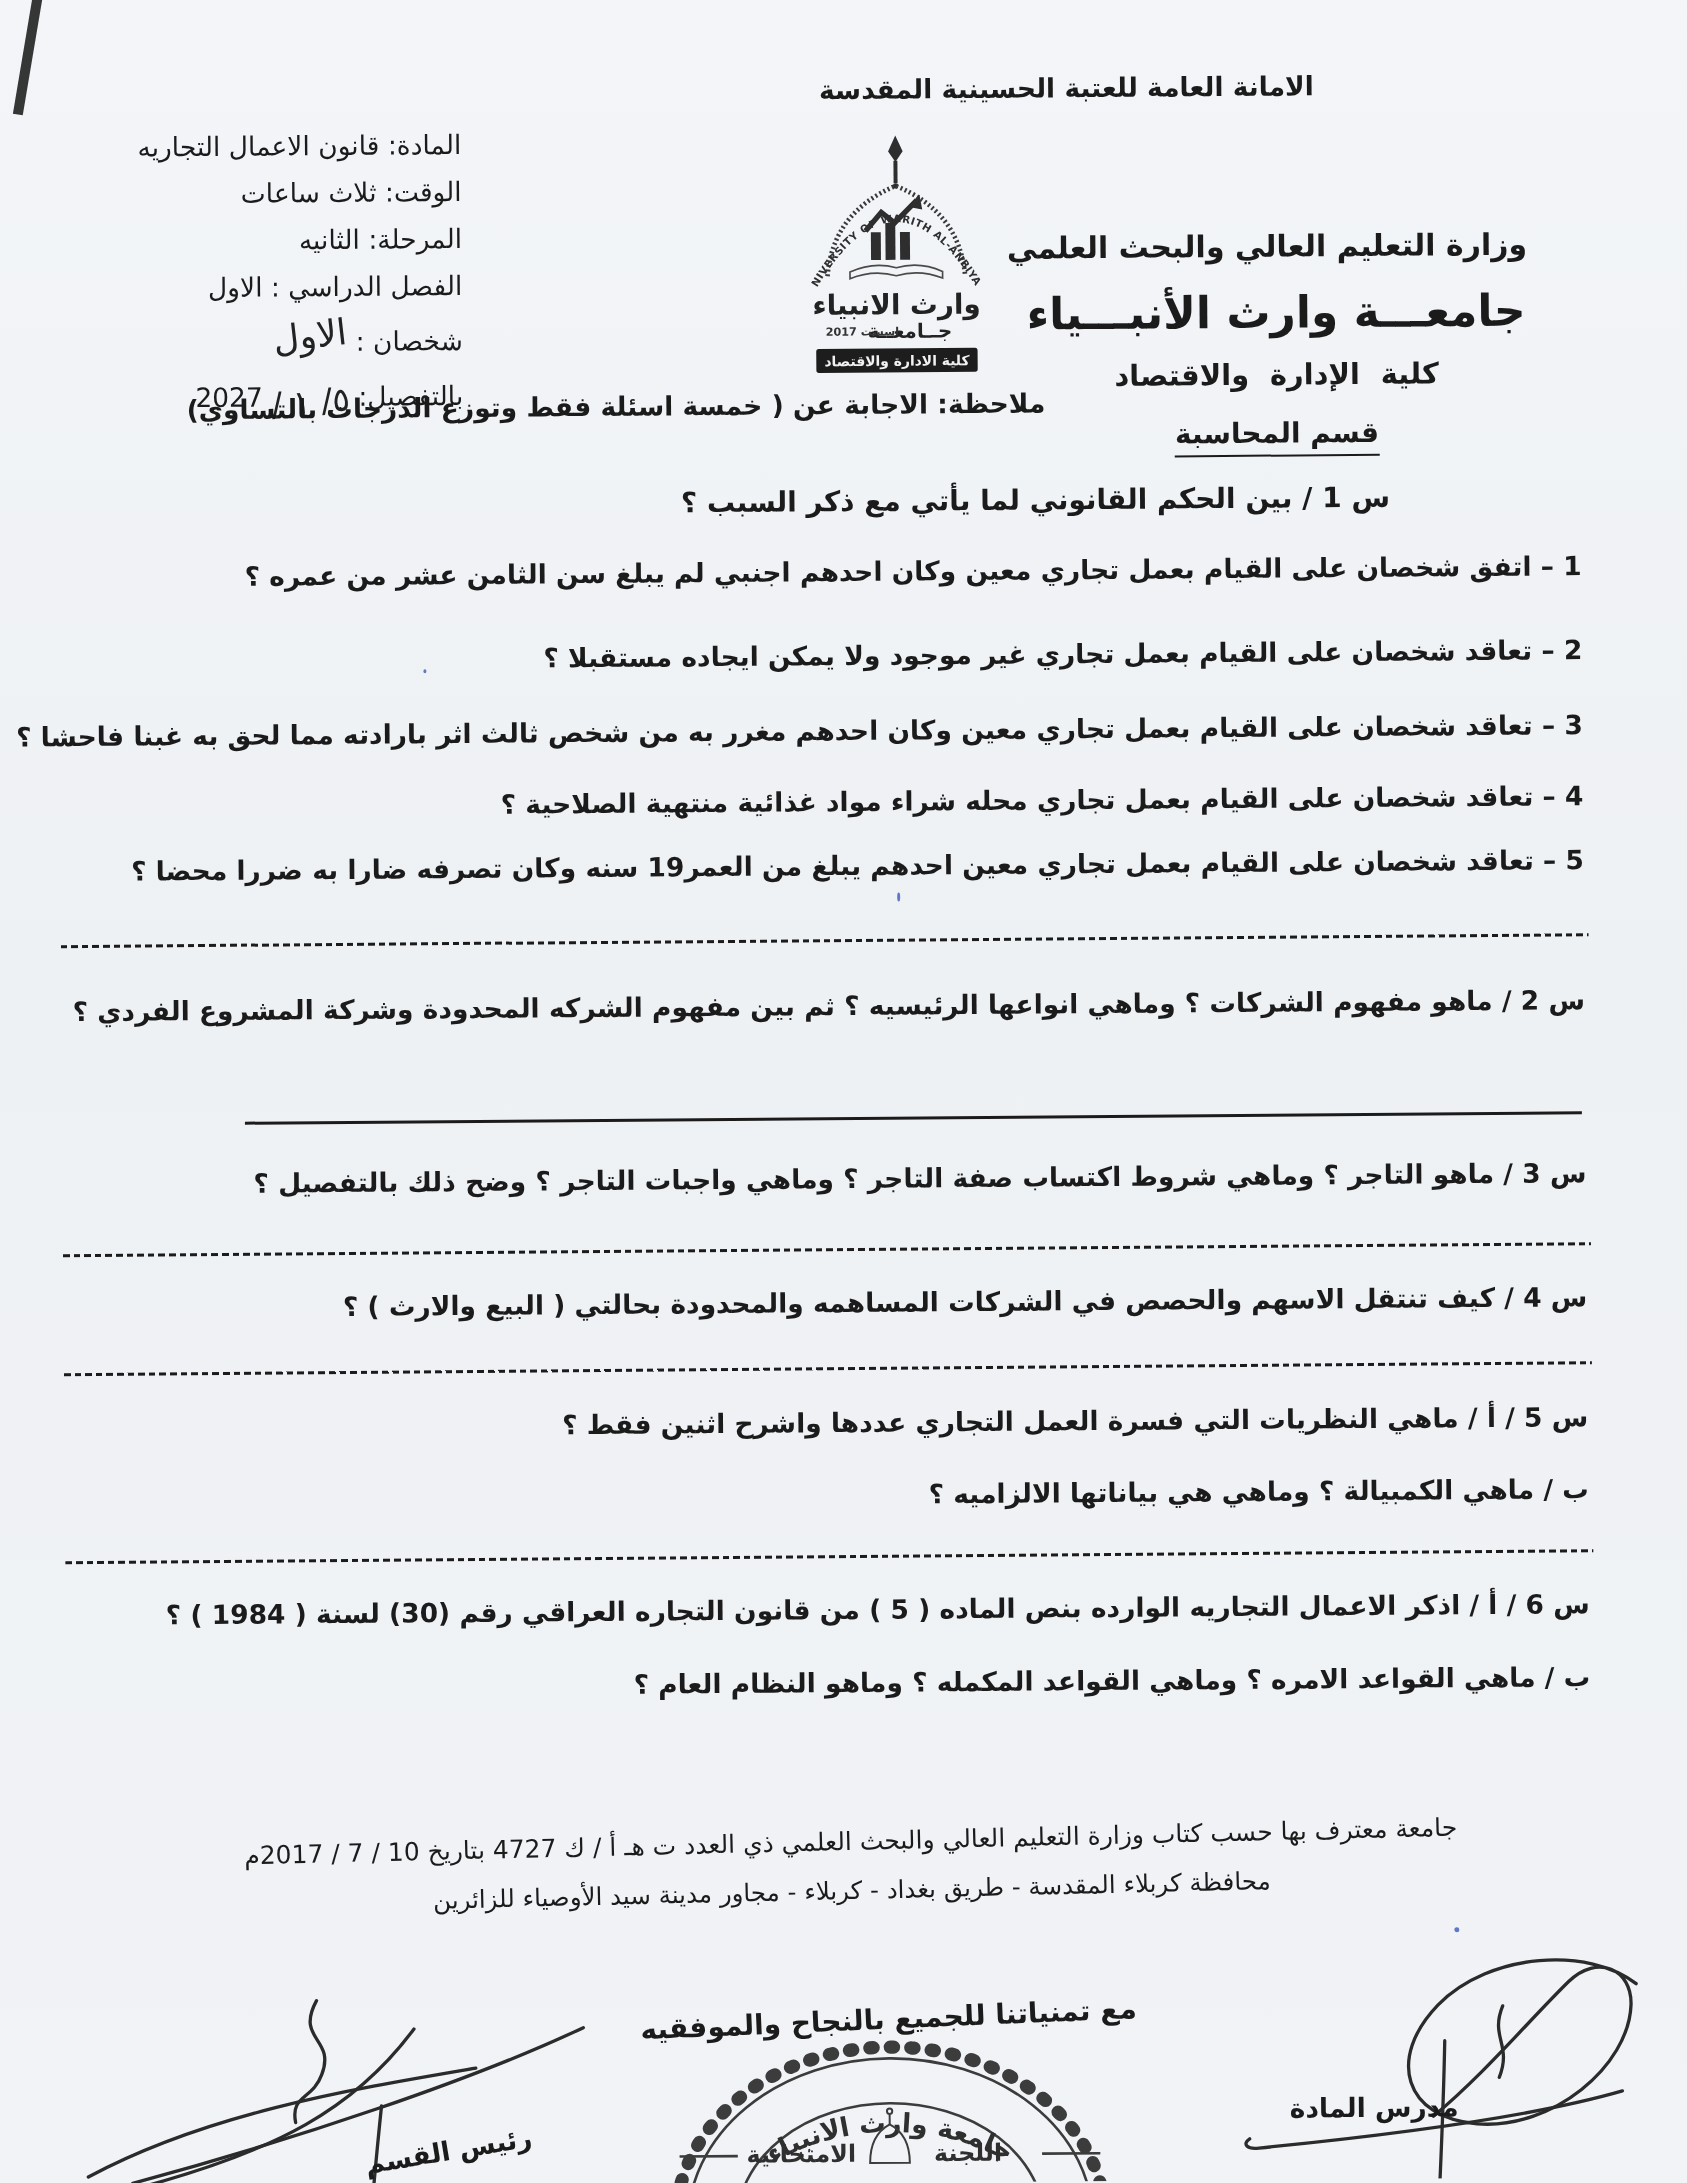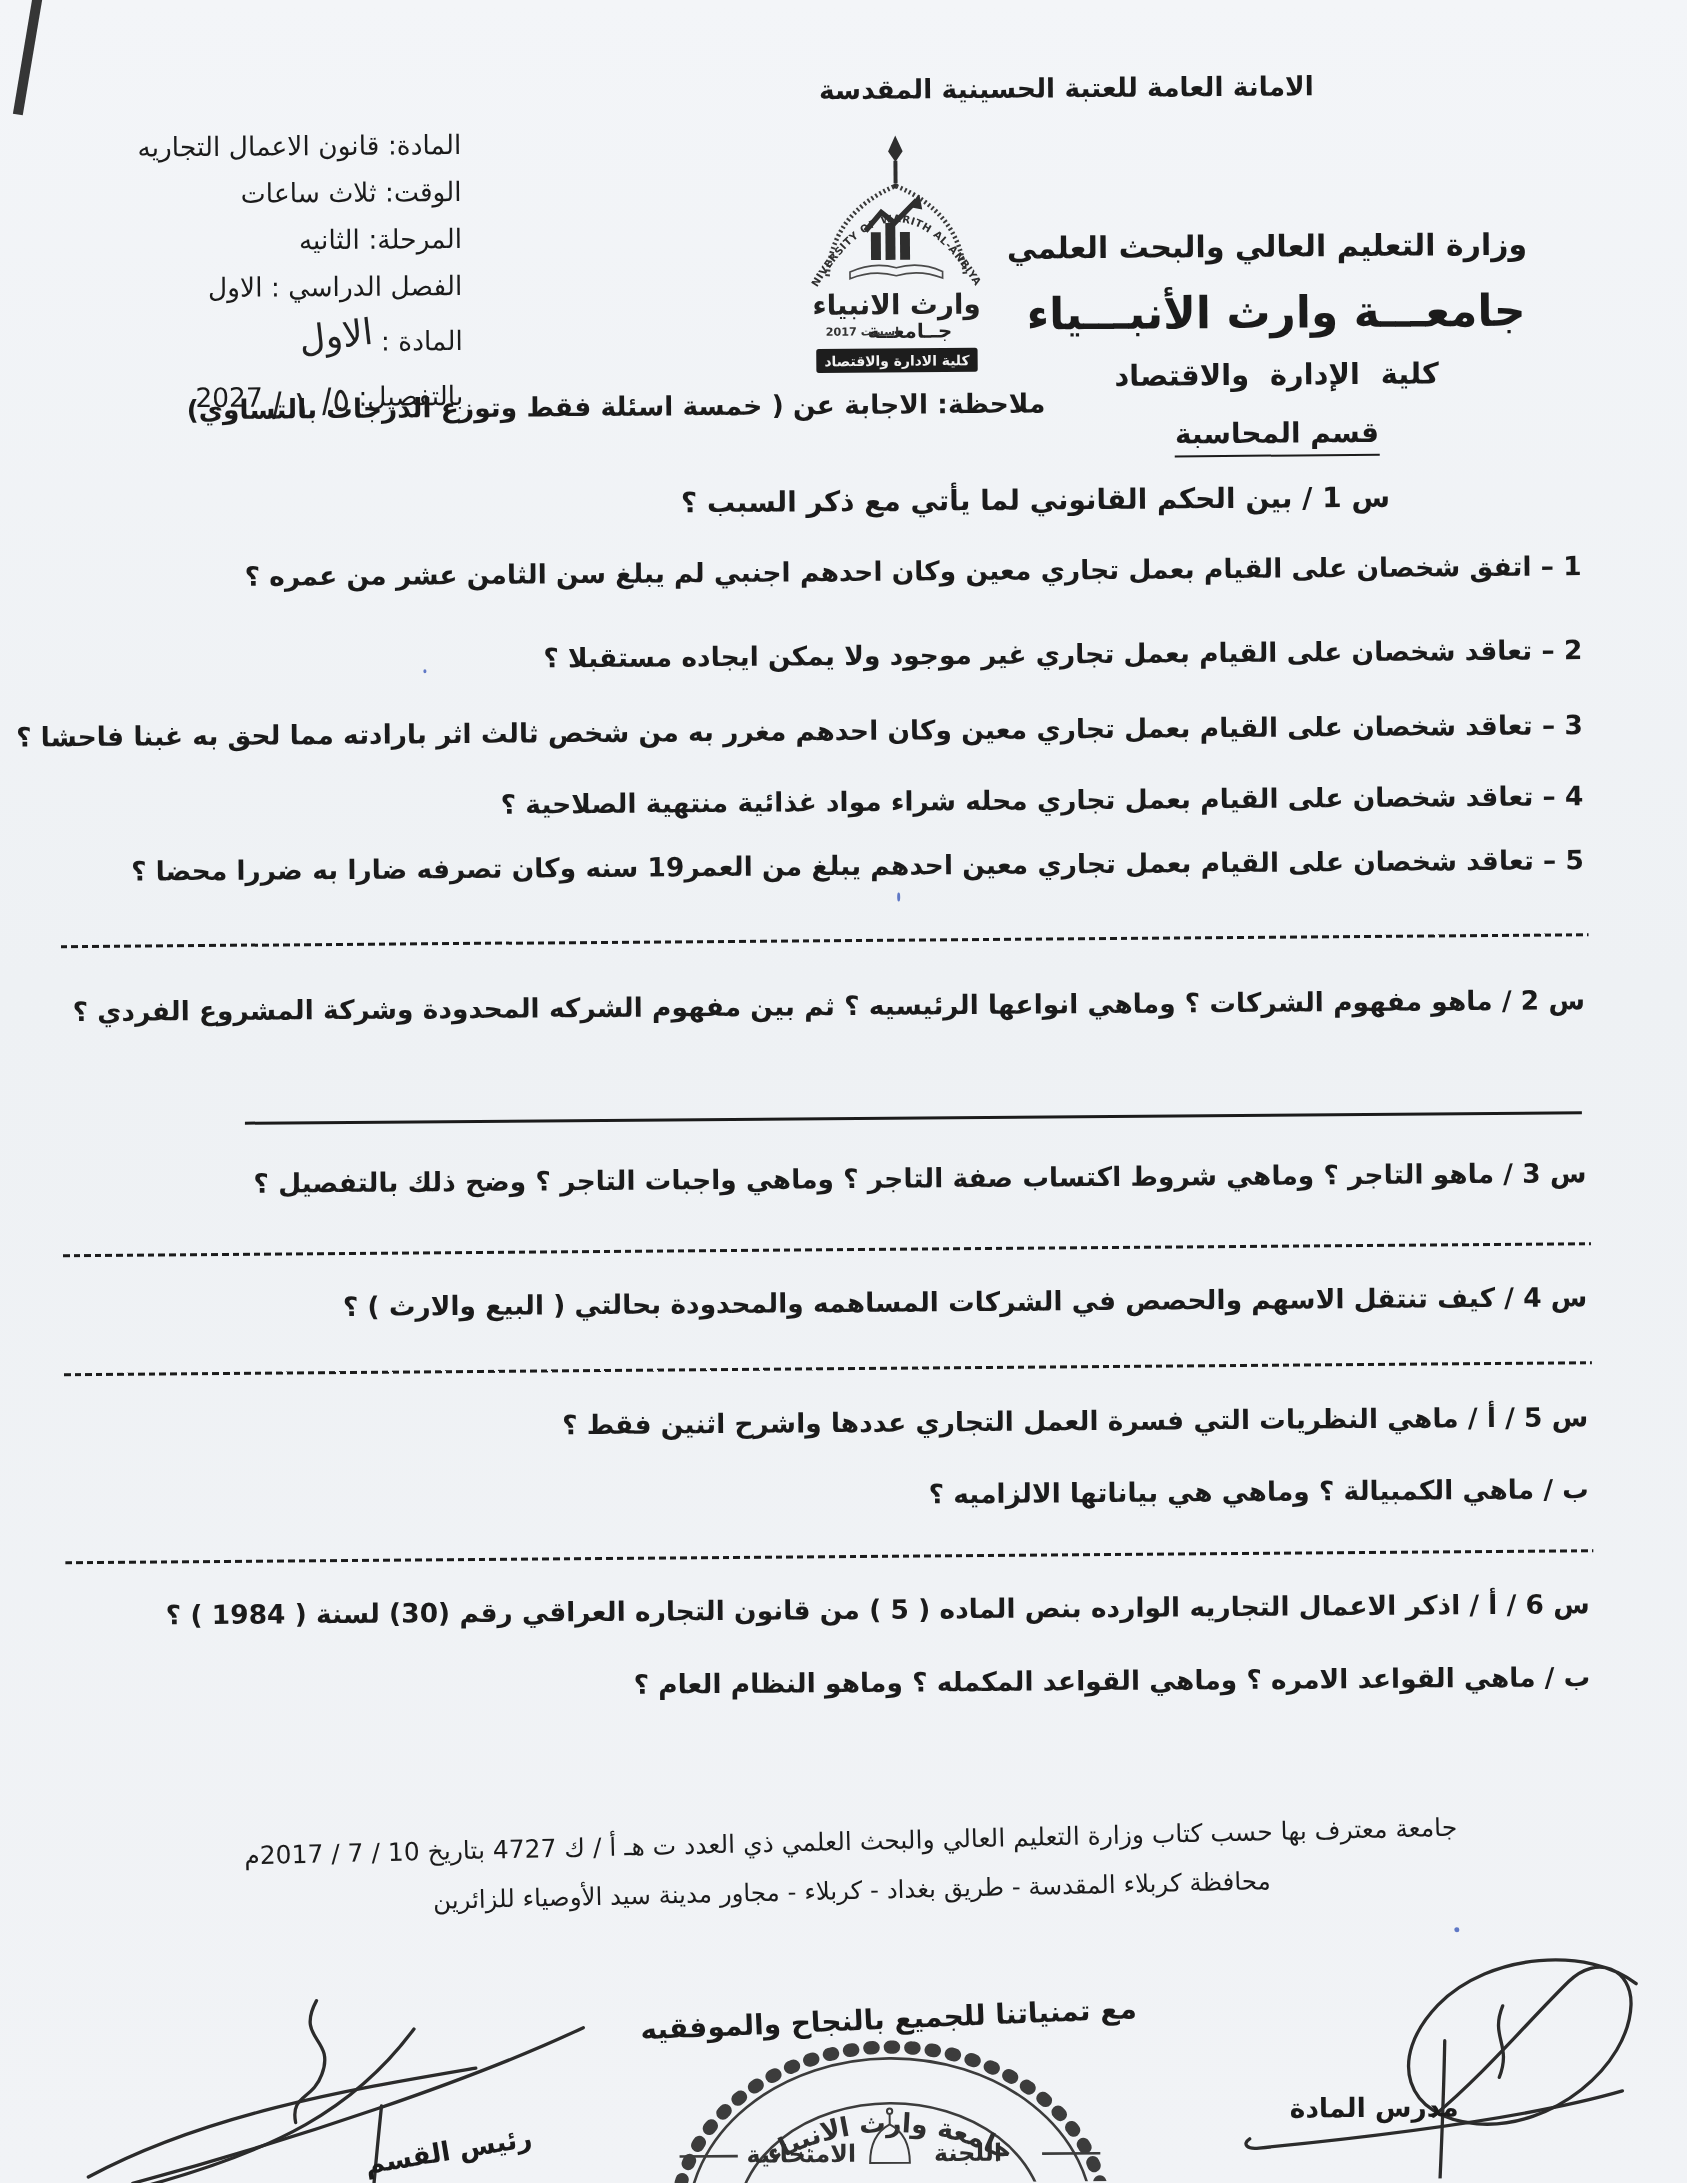--- a/index.html
+++ b/index.html
@@ -60,21 +60,21 @@
   <div class="abs scan-sliver"></div>
 
   <div class="abs top-note rtl">الامانة العامة للعتبة الحسينية المقدسة</div>
 
   <div class="abs exam-info">
     <div class="row">المادة: قانون الاعمال التجاريه</div>
     <div class="row">الوقت:  ثلاث  ساعات</div>
     <div class="row">المرحلة: الثانيه</div>
     <div class="row">الفصل الدراسي : الاول</div>
     <div class="row">
-      <span>المادة :</span>
+      <span>شخصان :</span>
       <span class="hand">الاول</span>
     </div>
     <div class="row">
       <span>بالتفصيل:</span>
       <span class="hand-date">٥/ ١ /</span>
       <span>2027</span>
     </div>
   </div>
 
   <div class="abs header-block">

